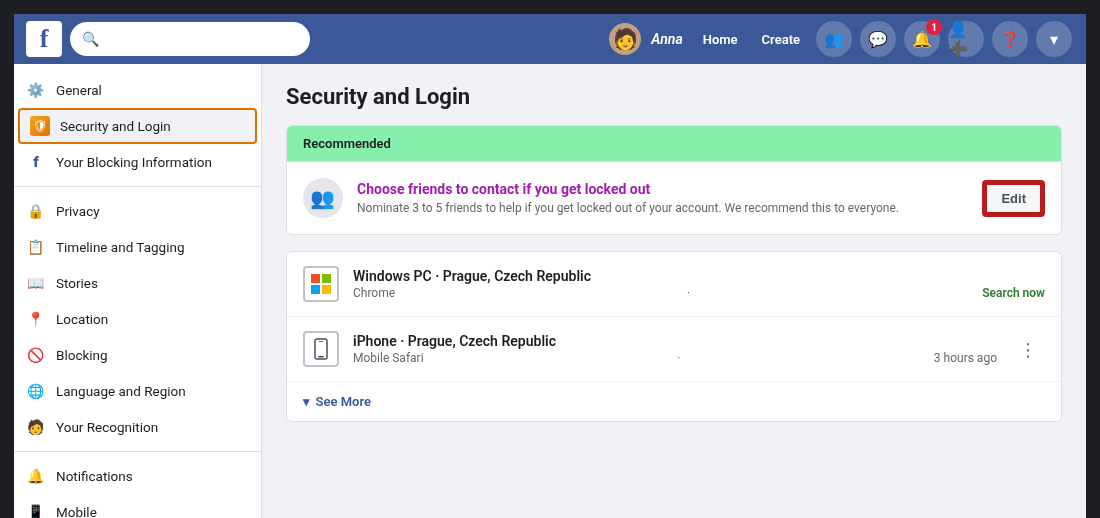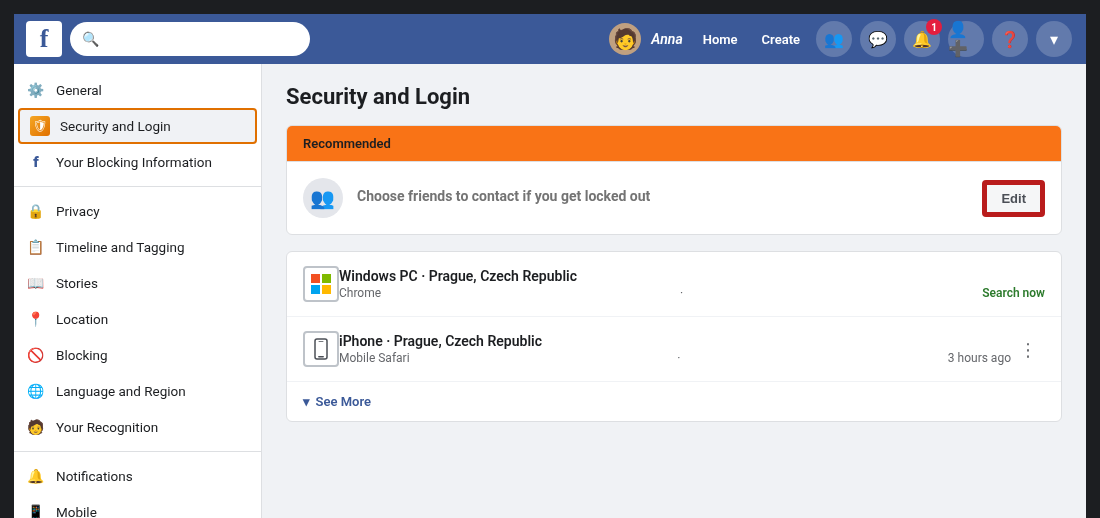--- a/index.html
+++ b/index.html
@@ -178,21 +178,21 @@
 
     
     .card {
       background: #fff;
       border-radius: 6px;
       border: 1px solid #dddfe2;
       margin-bottom: 16px;
       overflow: hidden;
     }
     .card-header {
-      background: #f97316;
+      background: #86efac;
       padding: 10px 16px;
       font-size: 13px;
       font-weight: 600;
       color: #1c1e21;
       border-bottom: 1px solid #dddfe2;
     }
 
     
     .rec-row {
       display: flex;
@@ -206,21 +206,21 @@
       border-radius: 50%;
       display: flex; align-items: center; justify-content: center;
       font-size: 20px;
       color: #8a8d91;
       flex-shrink: 0;
     }
     .rec-text { flex: 1; }
     .rec-title {
       font-size: 14px;
       font-weight: 700;
-      color: #737373;
+      color: #a21caf;
       margin-bottom: 4px;
     }
     .rec-desc {
       font-size: 12px;
       color: #65676b;
     }
     .edit-btn {
       border: 5px solid #b91c1c;
       background: #f5f6f7;
       border-radius: 4px;
@@ -229,20 +229,21 @@
       font-weight: 600;
       color: #4b4f56;
       cursor: pointer;
     }
 
     
     .login-row {
       display: flex;
       align-items: center;
       padding: 14px 16px;
+      gap: 14px;
       border-bottom: 1px solid #f0f2f5;
     }
     .login-row:last-child { border-bottom: none; }
     .device-icon {
       width: 36px; height: 36px;
       border: 2px solid #bec3c9;
       border-radius: 4px;
       display: flex; align-items: center; justify-content: center;
       font-size: 18px;
       color: #4b4f56;
@@ -390,20 +391,21 @@
 
     <main class="content">
       <h1 class="page-title">Security and Login</h1>
 
       <div class="card">
         <div class="card-header">Recommended</div>
         <div class="rec-row">
           <div class="rec-icon">👥</div>
           <div class="rec-text">
             <div class="rec-title">Choose friends to contact if you get locked out</div>
+            <div class="rec-desc">Nominate 3 to 5 friends to help if you get locked out of your account. We recommend this to everyone.</div>
           </div>
           <button class="edit-btn">Edit</button>
         </div>
       </div>
 
       <div class="card">
 
         <div class="login-row">
           <div class="device-icon">
             <svg width="22" height="22" viewBox="0 0 22 22">

